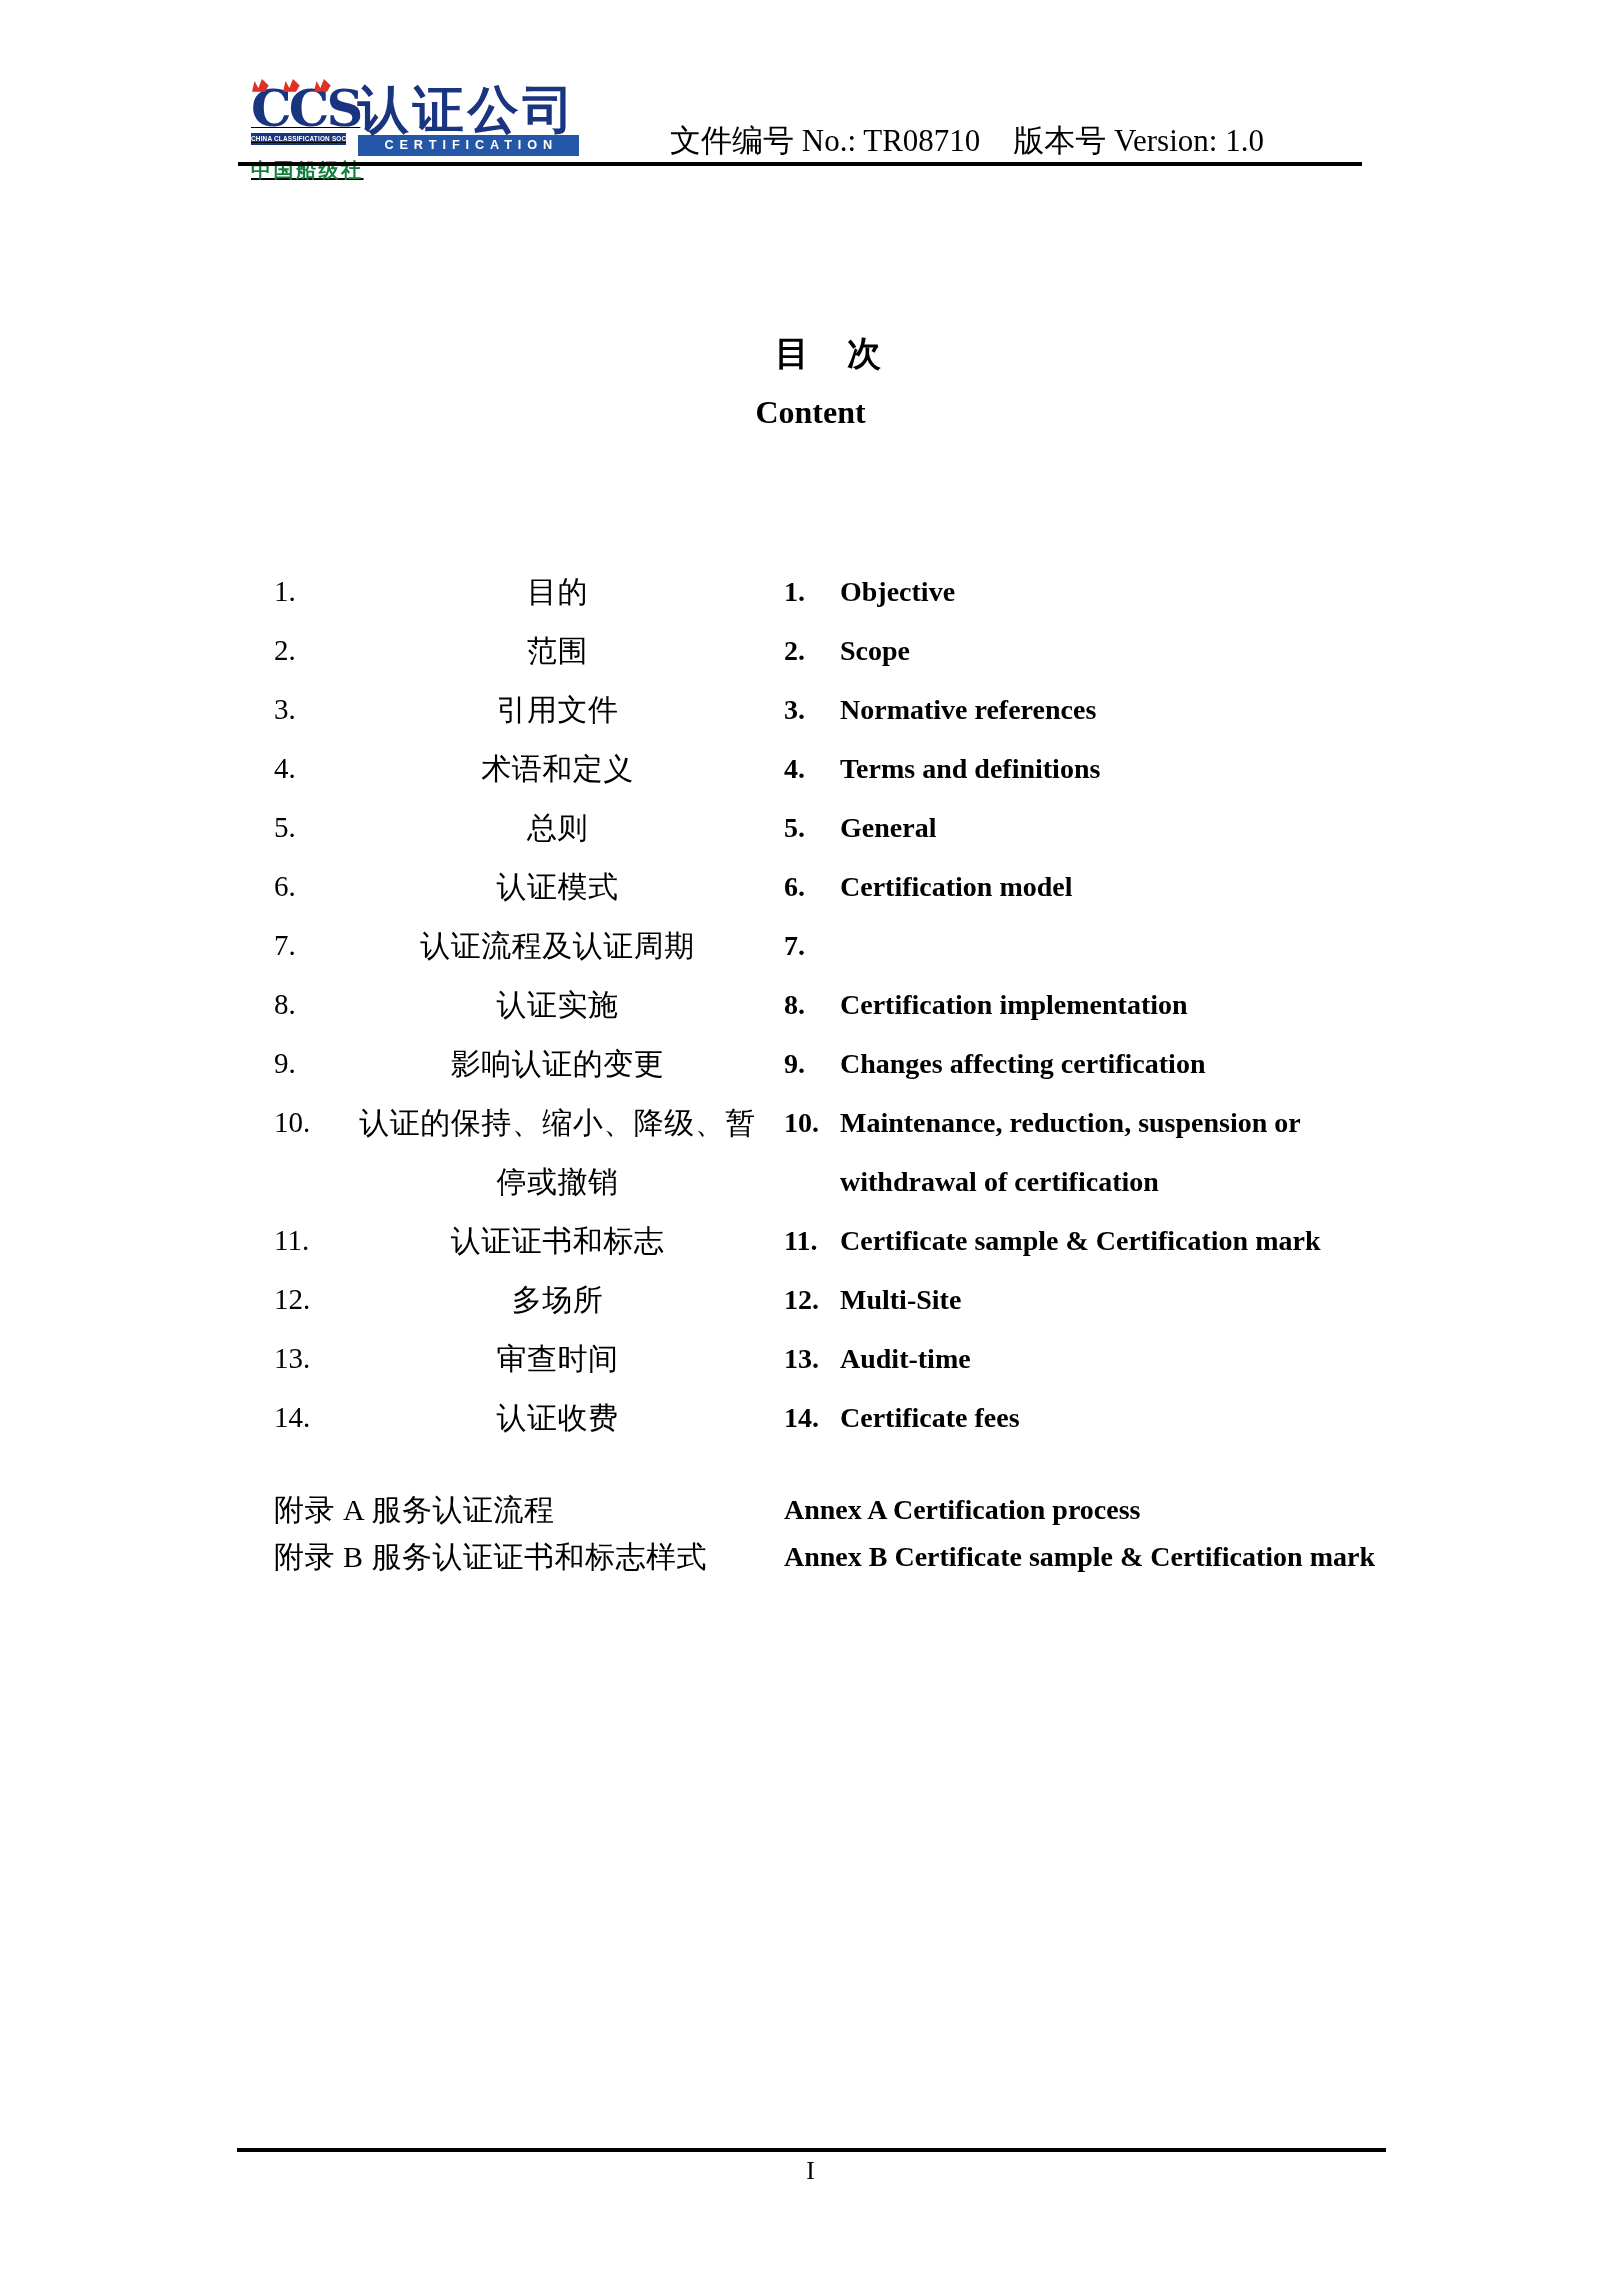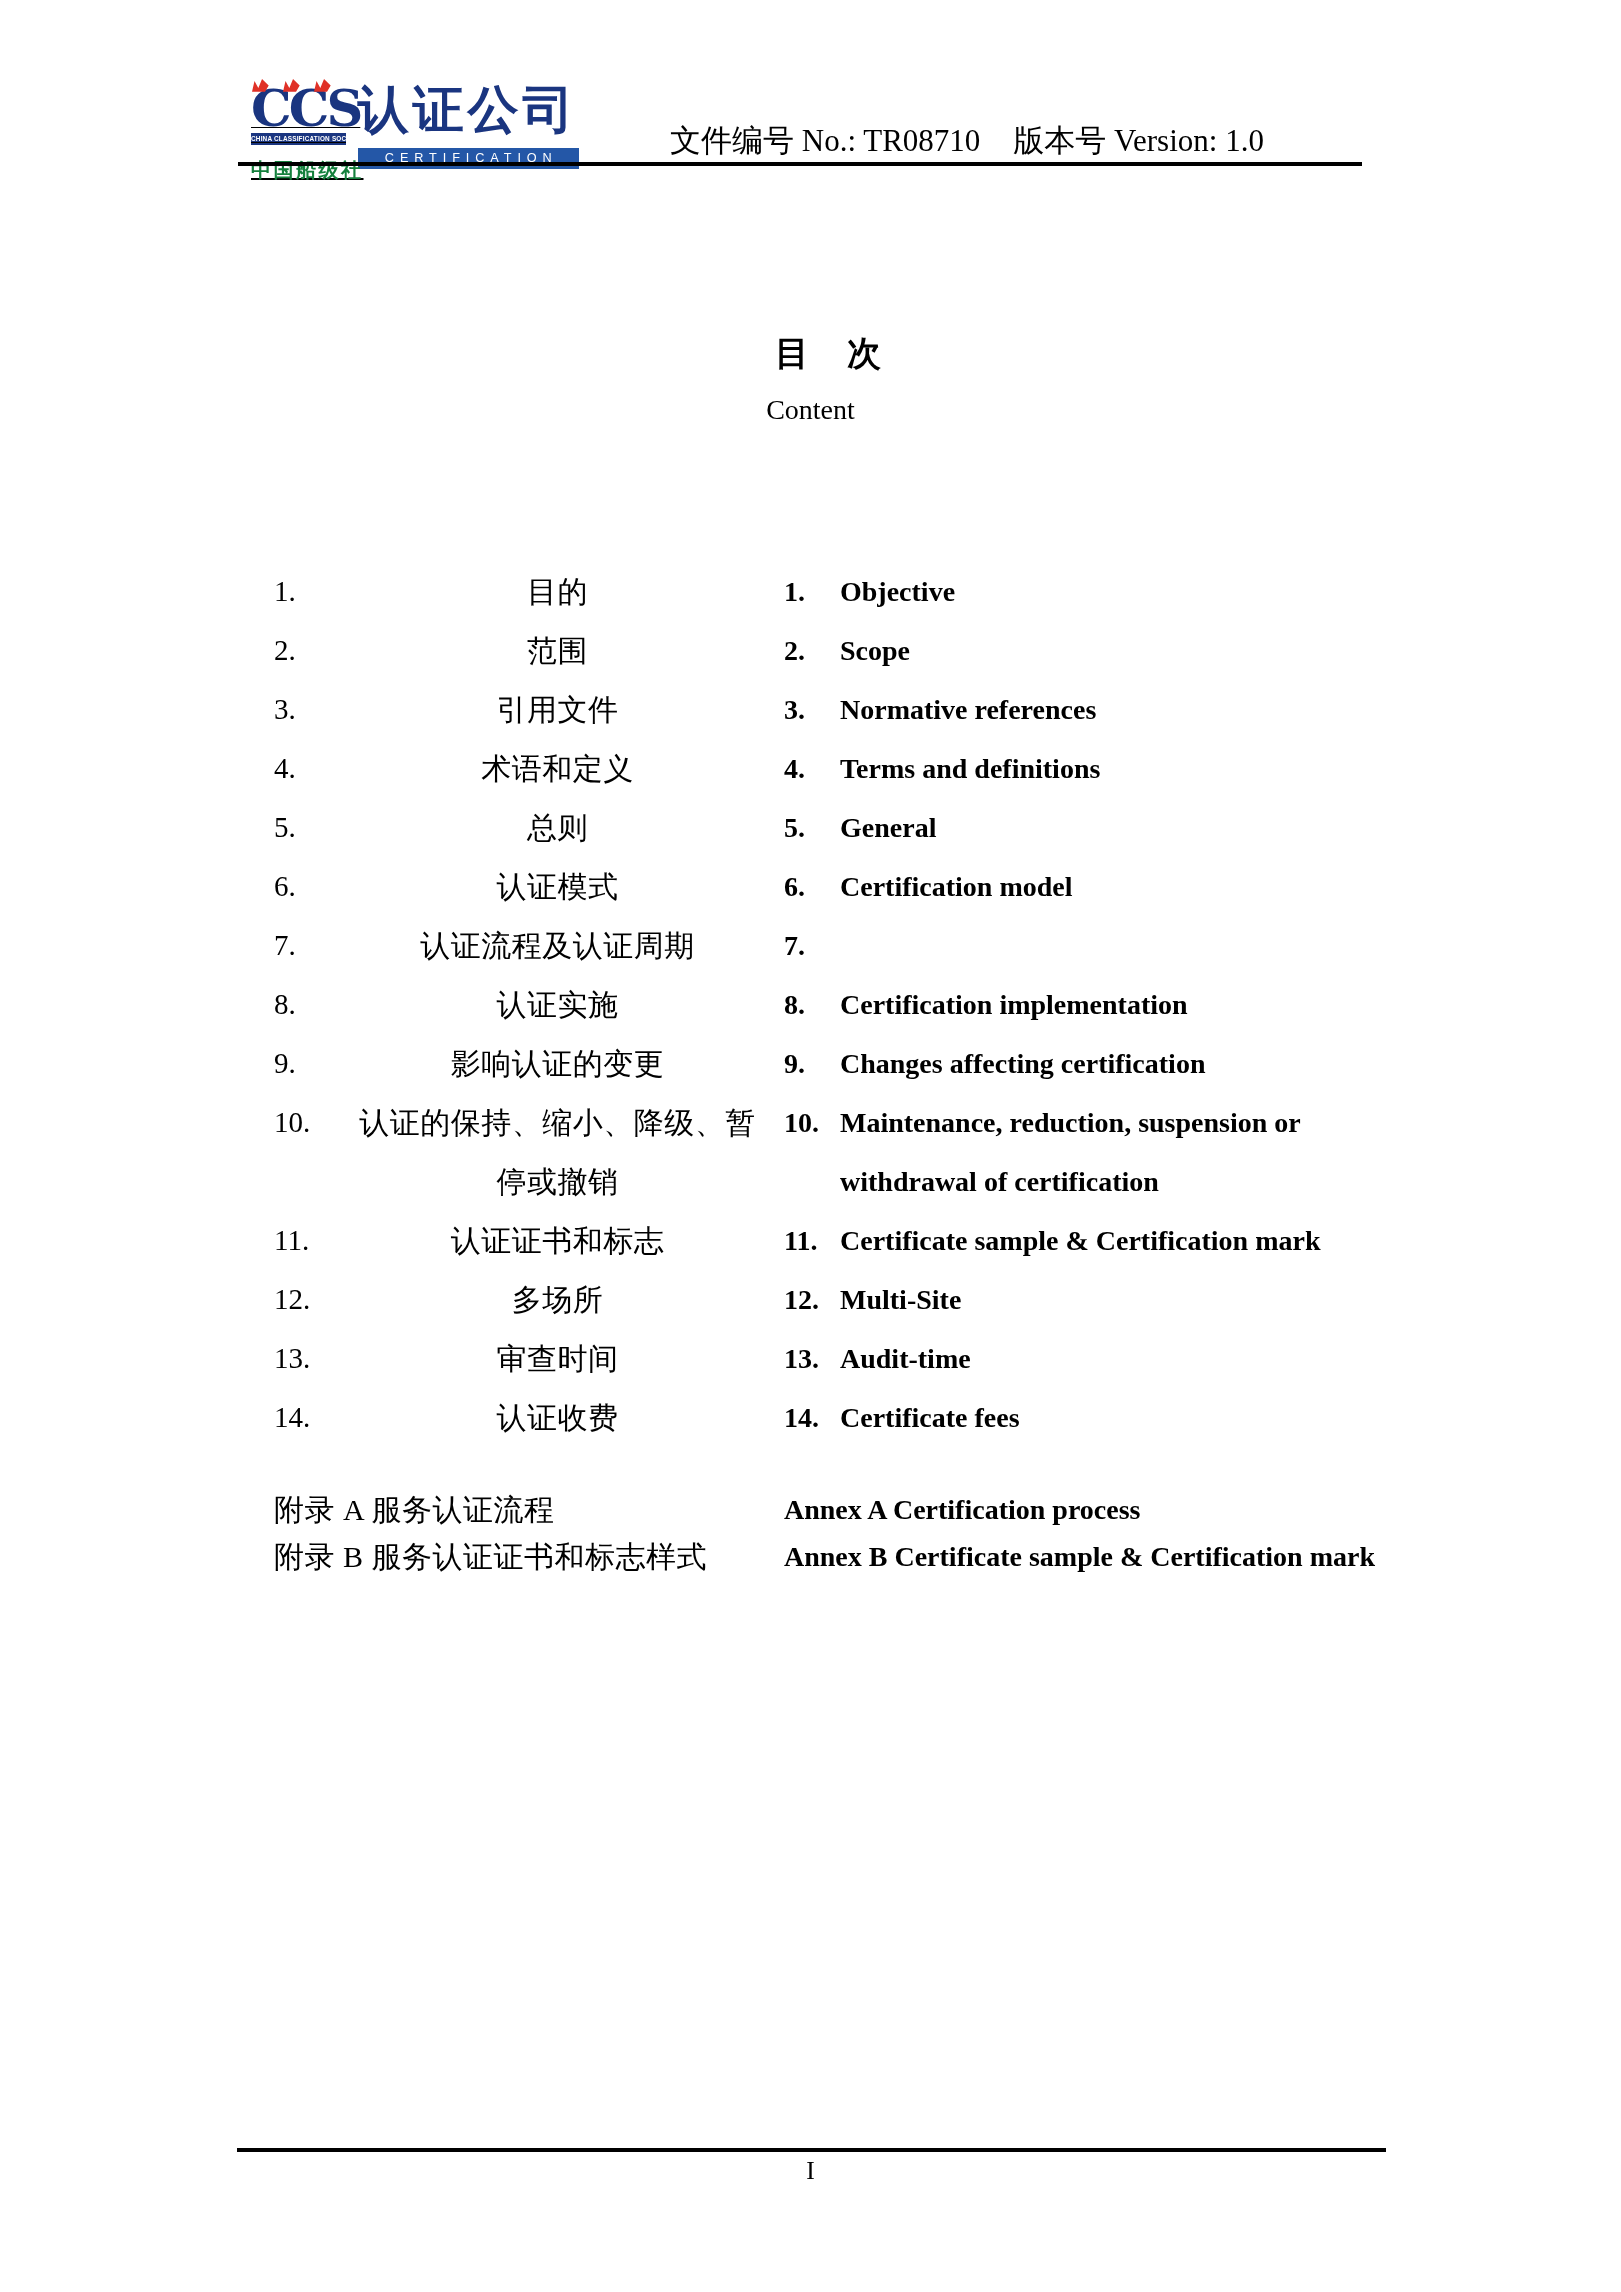--- a/index.html
+++ b/index.html
@@ -71,27 +71,27 @@
   .company-zh {
     color: #1a3580;
     font-family: "Liberation Sans", sans-serif;
     font-weight: bold;
     font-size: 51px;
     line-height: 47px;
     letter-spacing: 3.9px;
     white-space: nowrap;
   }
   .cert-bar {
-    margin-top: 15px;
+    margin-top: 2px;
     width: 221px;
     height: 20.6px;
     background: #2457a7;
     color: #ffffff;
     font-family: "Liberation Sans", sans-serif;
-    font-weight: normal;
+    font-weight: bold;
     font-size: 12.7px;
     line-height: 20.6px;
     text-align: center;
     letter-spacing: 5.9px;
     text-indent: 5.9px;
     white-space: nowrap;
   }
   .header-meta {
     position: absolute;
     left: 670px;
@@ -124,22 +124,22 @@
     letter-spacing: 2px;
     white-space: pre;
     padding-left: 37px;
   }
   .doc-subtitle {
     position: absolute;
     left: 0;
     top: 394px;
     width: 100%;
     text-align: center;
-    font-size: 28px;
-    font-weight: normal;
+    font-size: 32px;
+    font-weight: bold;
   }
 
   
   .toc {
     position: absolute;
     left: 274px;
     top: 562px;
     width: 1117px;
   }
   .toc-row {

